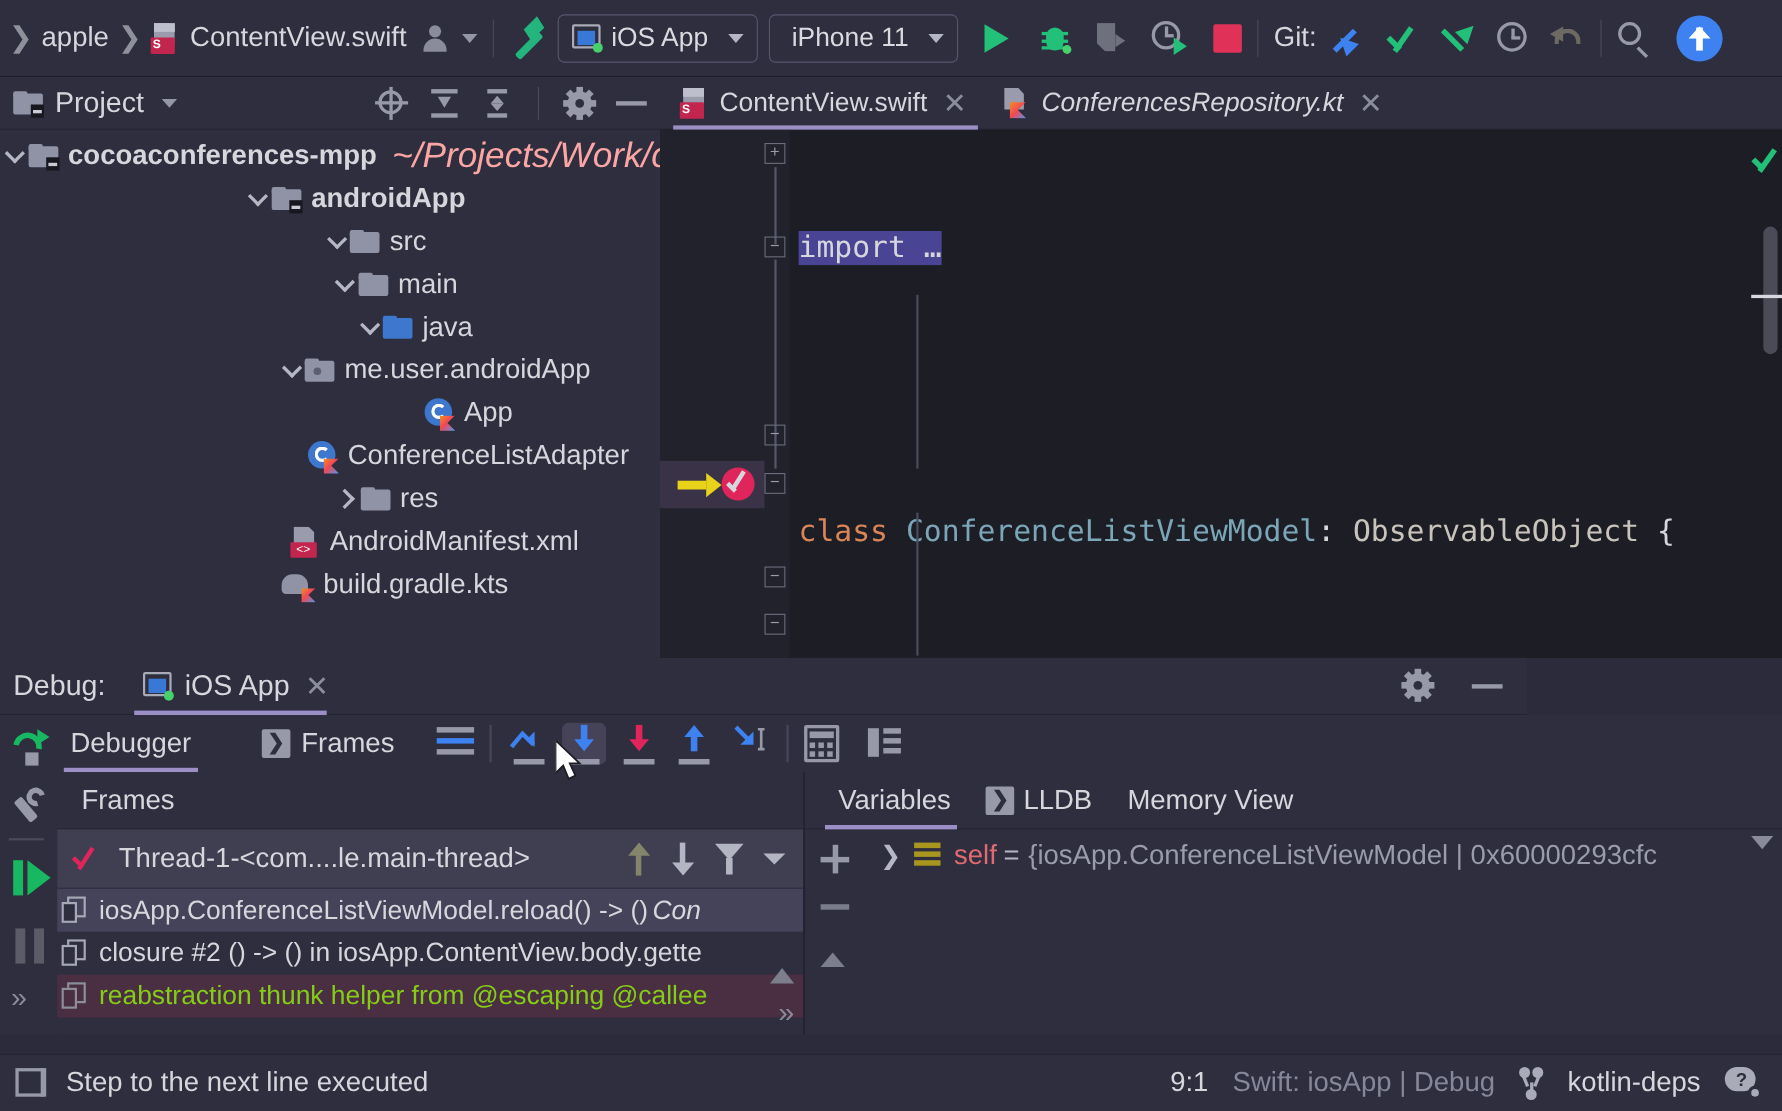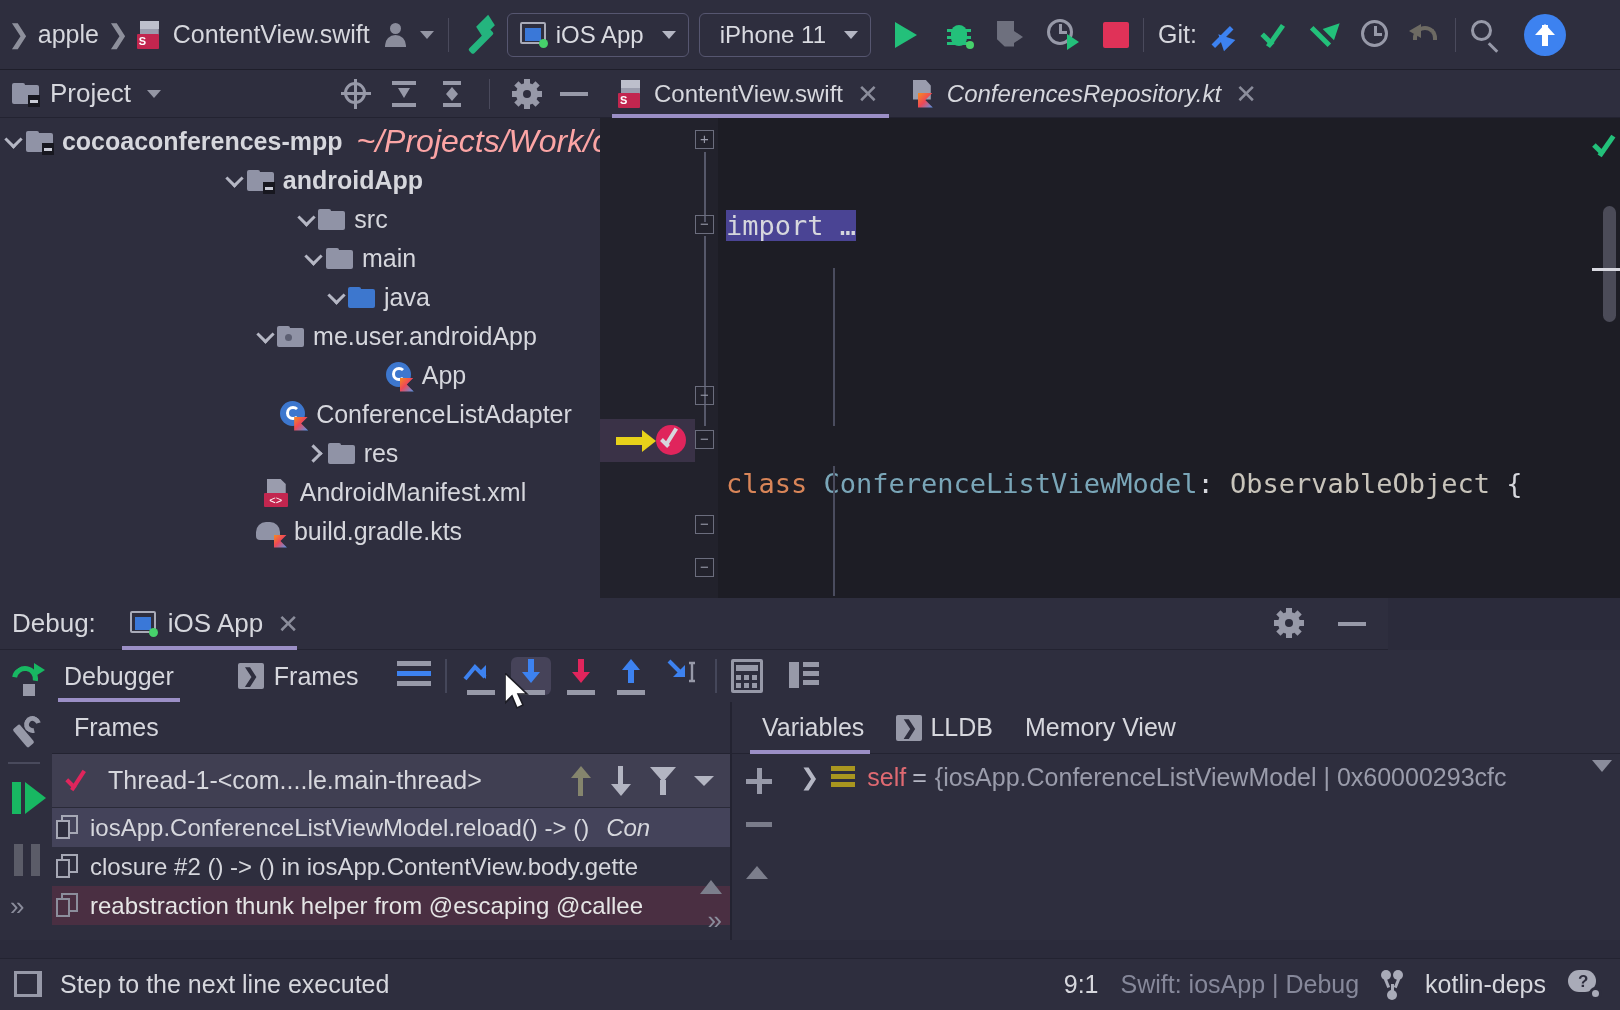--- a/index.html
+++ b/index.html
@@ -266,21 +266,21 @@
 
   .frame-row { height:39px; display:flex; align-items:center; padding-left:4px; font-size:24px; white-space:nowrap; overflow:hidden;}
   .frame-row.sel { background:#44435a; }
   .frame-row.dim { background:#4a2f42; color:#8c8e9c; }
   .fr-ic { position:relative; width:24px;height:26px;margin-right:10px;flex:none;}
   .fr-ic .a{position:absolute;left:5px;top:0;width:17px;height:19px;border:2px solid #a6a8b5;}
   .fr-ic .b{position:absolute;left:0;top:5px;width:14px;height:19px;border:2px solid #a6a8b5;background:#2e2e3e;}
   .frame-row.dim .fr-ic .a,.frame-row.dim .fr-ic .b{border-color:#8c8e9c;}
   .frame-row.dim .fr-ic .b{background:#4a2f42;}
   .fr-txt { color:#d6d7dd; }
-  .frame-row.dim .fr-txt { color:#e5e5e5; }
+  .frame-row.dim .fr-txt { color:#84cc16; }
   .fr-ital { font-style:italic; color:#d6d7dd; }
   .up-tri { position:absolute; right:8px; bottom:46px; width:0;height:0;border-bottom:14px solid #7c7e8c;border-left:11px solid transparent;border-right:11px solid transparent;}
   .chev-br { position:absolute; right:8px; bottom:4px; color:#8a8c9b; font-size:26px;}
 
   .vars-pane { position:absolute; left:732px; top:104px; width:888px; height:238px; background:#2e2e3e; }
   .vars-tabs { height:52px; display:flex; align-items:center; padding-left:14px; border-bottom:1px solid #232331; position:relative; }
   .v-tab { font-size:25px; color:#d6d7dd; height:52px; display:flex; align-items:center; padding:0 16px; position:relative;}
   .v-tab.sel::after { content:''; position:absolute; left:4px;right:10px;bottom:0;height:4px;background:#9b8fc6;}
   .lldb-ic { width:26px;height:26px;background:#9799a8;color:#2e2e3e;font-size:19px;font-weight:bold;line-height:26px;text-align:center;border-radius:2px;margin-right:8px;}
   .vars-side { position:absolute; left:0; top:52px; width:52px; height:186px; }
@@ -804,21 +804,21 @@
             </span>
           <span class="caret-sm"></span>
         </span>
       </div>
       <div class="frame-row sel">
         <span class="fr-ic">
             <span class="a"></span>
             <span class="b"></span>
           </span>
         <span class="fr-txt">iosApp.ConferenceListViewModel.reload() -&gt; ()</span>
-        <span class="fr-ital" style="margin-left:17px">Con</span>
+        <span class="fr-ital" style="margin-left:4px">Con</span>
       </div>
       <div class="frame-row">
         <span class="fr-ic">
             <span class="a"></span>
             <span class="b"></span>
           </span>
         <span class="fr-txt">closure #2 () -&gt; () in iosApp.ContentView.body.gette</span>
       </div>
       <div class="frame-row dim">
         <span class="fr-ic">

